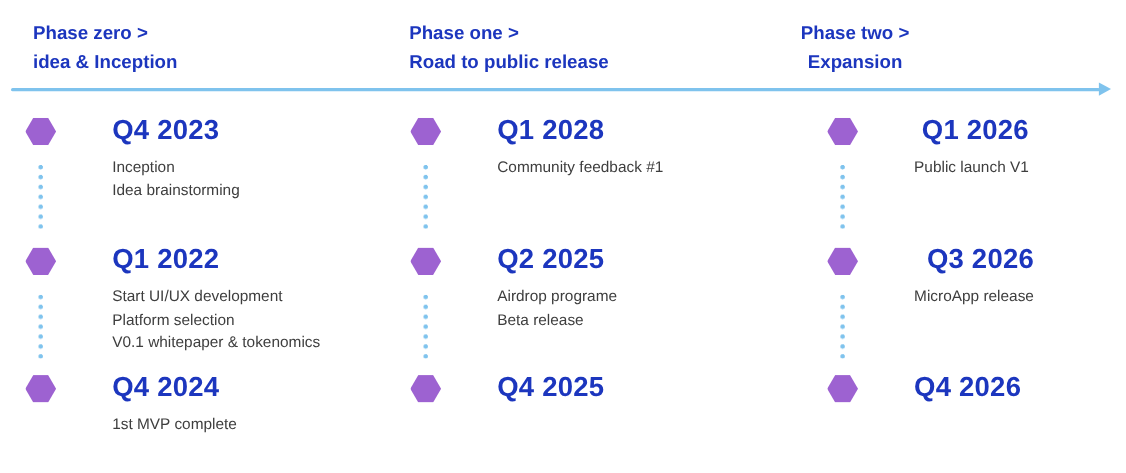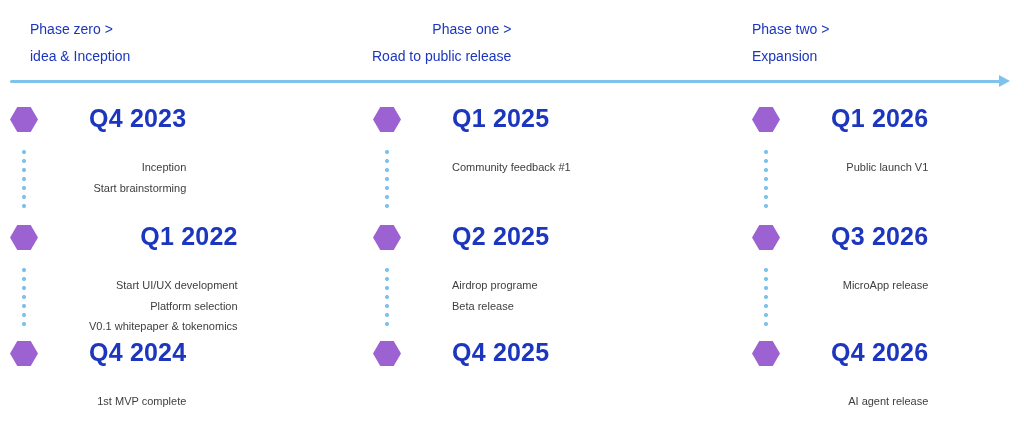--- a/index.html
+++ b/index.html
@@ -15,59 +15,59 @@
     background:var(--bg);
     font-family:"Liberation Sans","DejaVu Sans",sans-serif;
     position:relative;
     overflow:hidden;
   }
   .canvas{position:absolute;left:0;top:0;width:1024px;height:430px;}
 
   
   .phase-header{
     position:absolute;top:16px;
-    color:var(--blue);font-weight:normal;
-    font-size:14px;line-height:27px;
+    color:var(--blue);font-weight:bold;
+    font-size:17px;line-height:27px;
     white-space:nowrap;
   }
-  .ph-0{left:30px;} .ph-1{left:372px;text-align:right;} .ph-2{left:752px;}
+  .ph-0{left:30px;} .ph-1{left:372px;} .ph-2{left:728px;text-align:center;}
 
   
   .timeline-line{
     position:absolute;top:80px;left:10px;
     width:990px;height:3px;background:var(--lblue);border-radius:2px;
   }
   .timeline-line .arrowhead{
     position:absolute;right:-10px;top:-5px;
     width:0;height:0;
     border-left:11px solid var(--lblue);
     border-top:6.5px solid transparent;
     border-bottom:6.5px solid transparent;
   }
 
   
   .col{position:absolute;top:0;height:430px;}
-  .col-0{left:10px;width:320px;text-align:right;}
+  .col-0{left:23px;width:320px;}
   .col-1{left:373px;width:300px;}
   .col-2{left:752px;width:272px;text-align:right;}
 
   .milestone{position:absolute;left:0;}
   .m-row-0{top:104px;} .m-row-1{top:222px;} .m-row-2{top:338px;}
 
   .hex{
     position:absolute;left:0;top:3px;
     width:28px;height:25px;background:var(--purple);
     clip-path:polygon(26% 0%,74% 0%,100% 50%,74% 100%,26% 100%,0% 50%);
   }
   .mtext{position:absolute;left:79px;top:0;white-space:nowrap;}
   .quarter{
     color:var(--blue);font-weight:bold;
     font-size:25px;line-height:28px;letter-spacing:0.2px;
   }
-  .desc{margin-top:25px;color:var(--gray);font-size:11px;line-height:20.5px;}
+  .desc{margin-top:9px;color:var(--gray);font-size:14px;line-height:20.5px;}
 
   
   .dots{
     position:absolute;left:12px;width:4px;height:58px;
     background-image:radial-gradient(circle at 2px 2px,var(--lblue) 1.8px,transparent 2.3px);
     background-size:4px 9px;background-repeat:repeat-y;
   }
   .dots-a{top:150px;} .dots-b{top:268px;}
 </style>
 </head>
@@ -92,21 +92,21 @@
     <span class="arrowhead"></span>
   </div>
 
   <div class="col col-0">
     <div class="milestone m-row-0">
       <span class="hex"></span>
       <div class="mtext">
         <div class="quarter">Q4 2023</div>
         <div class="desc">
           <div>Inception</div>
-          <div>Start brainstorming</div>
+          <div>Idea brainstorming</div>
         </div>
       </div>
     </div>
     <div class="dots dots-a"></div>
     <div class="milestone m-row-1">
       <span class="hex"></span>
       <div class="mtext">
         <div class="quarter">Q1 2022</div>
         <div class="desc">
           <div>Start UI/UX development</div>
@@ -124,21 +124,21 @@
           <div>1st MVP complete</div>
         </div>
       </div>
     </div>
   </div>
 
   <div class="col col-1">
     <div class="milestone m-row-0">
       <span class="hex"></span>
       <div class="mtext">
-        <div class="quarter">Q1 2025</div>
+        <div class="quarter">Q1 2028</div>
         <div class="desc">
           <div>Community feedback #1</div>
         </div>
       </div>
     </div>
     <div class="dots dots-a"></div>
     <div class="milestone m-row-1">
       <span class="hex"></span>
       <div class="mtext">
         <div class="quarter">Q2 2025</div>
@@ -175,20 +175,17 @@
         <div class="desc">
           <div>MicroApp release</div>
         </div>
       </div>
     </div>
     <div class="dots dots-b"></div>
     <div class="milestone m-row-2">
       <span class="hex"></span>
       <div class="mtext">
         <div class="quarter">Q4 2026</div>
-        <div class="desc">
-          <div>AI agent release</div>
-        </div>
       </div>
     </div>
   </div>
 
 </div>
 
 </body></html>

